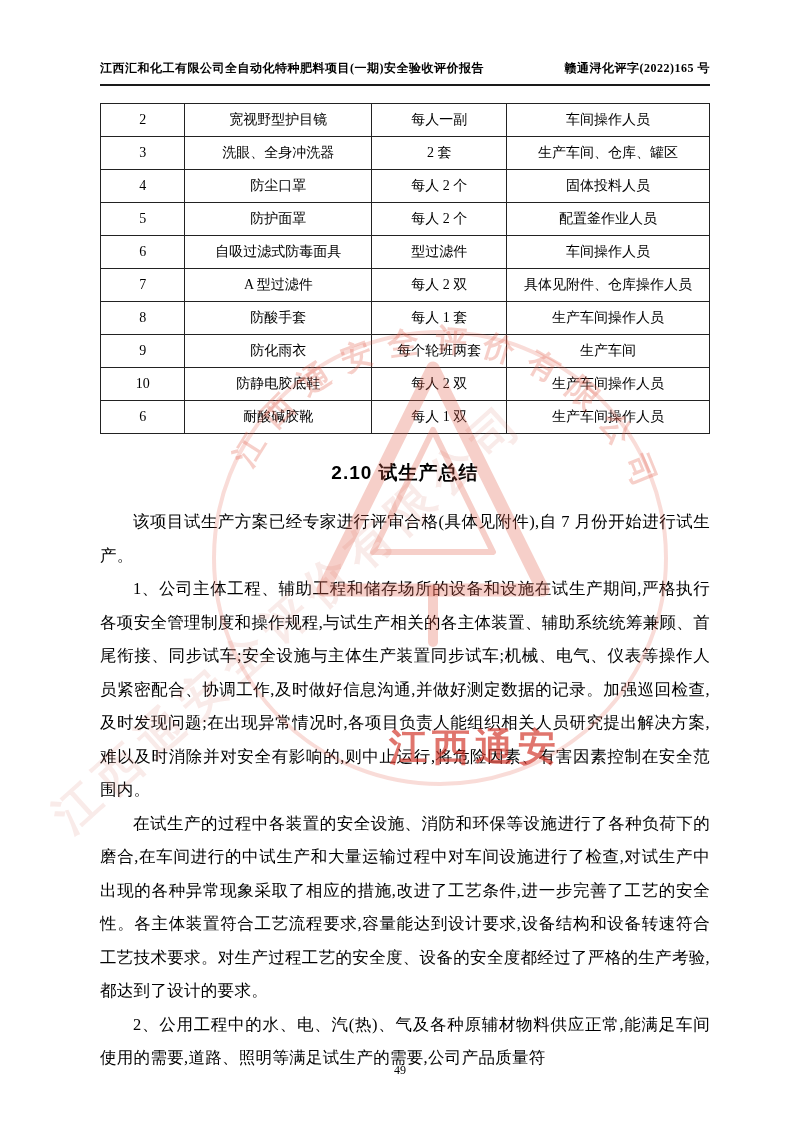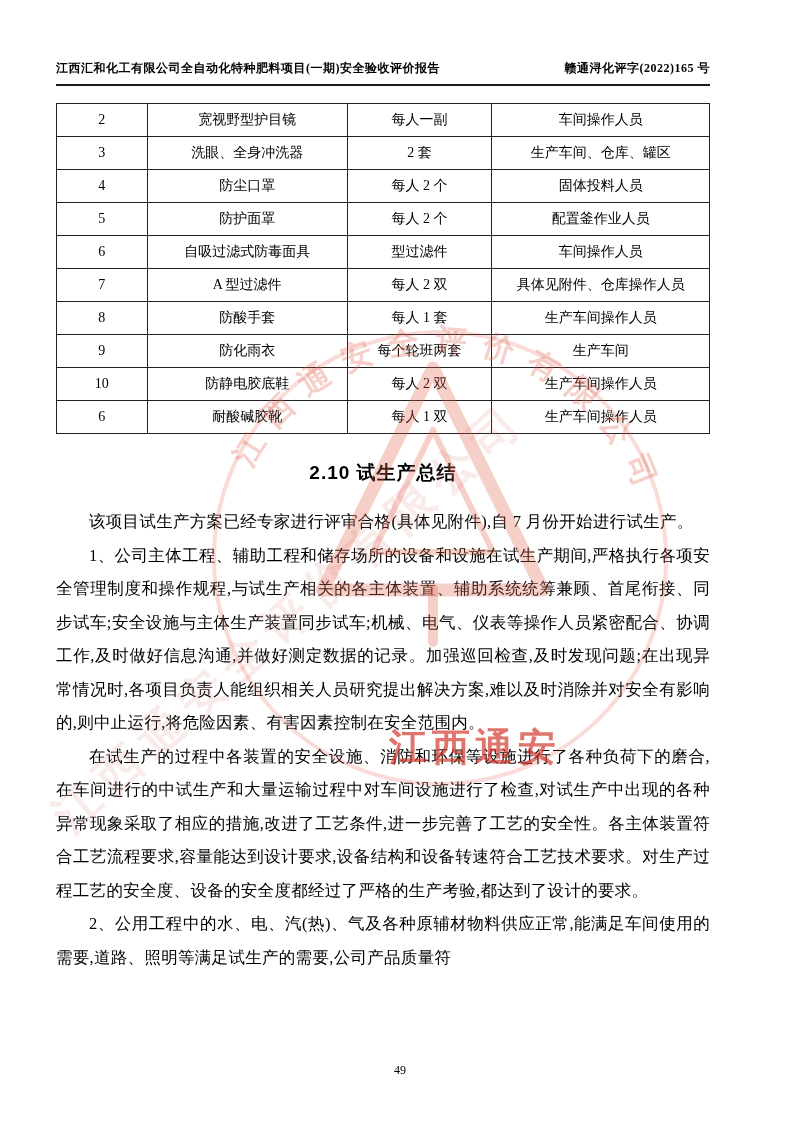--- a/index.html
+++ b/index.html
@@ -3,21 +3,21 @@
 <meta charset="utf-8">
 <style>
   * { margin:0; padding:0; box-sizing:border-box; }
   html,body { background:#ffffff; }
   body {
     width:800px; height:1130px; position:relative; overflow:hidden;
     font-family:"Liberation Serif","DejaVu Serif",serif; color:#000;
   }
   .page {
     position:relative; width:800px; height:1130px;
-    padding:60px 90px 0 56px; z-index:1;
+    padding:60px 90px 0 100px; z-index:1;
   }
   .header {
     display:flex; justify-content:space-between; align-items:flex-end;
     font-size:12px; font-weight:bold; letter-spacing:0.5px;
     padding-bottom:7px; border-bottom:2px solid #1a1a1a;
   }
   .header .h-left { max-width:460px; }
   .header .h-right { white-space:nowrap; }
   table.ppe {
     width:100%; border-collapse:collapse; margin-top:17px;

